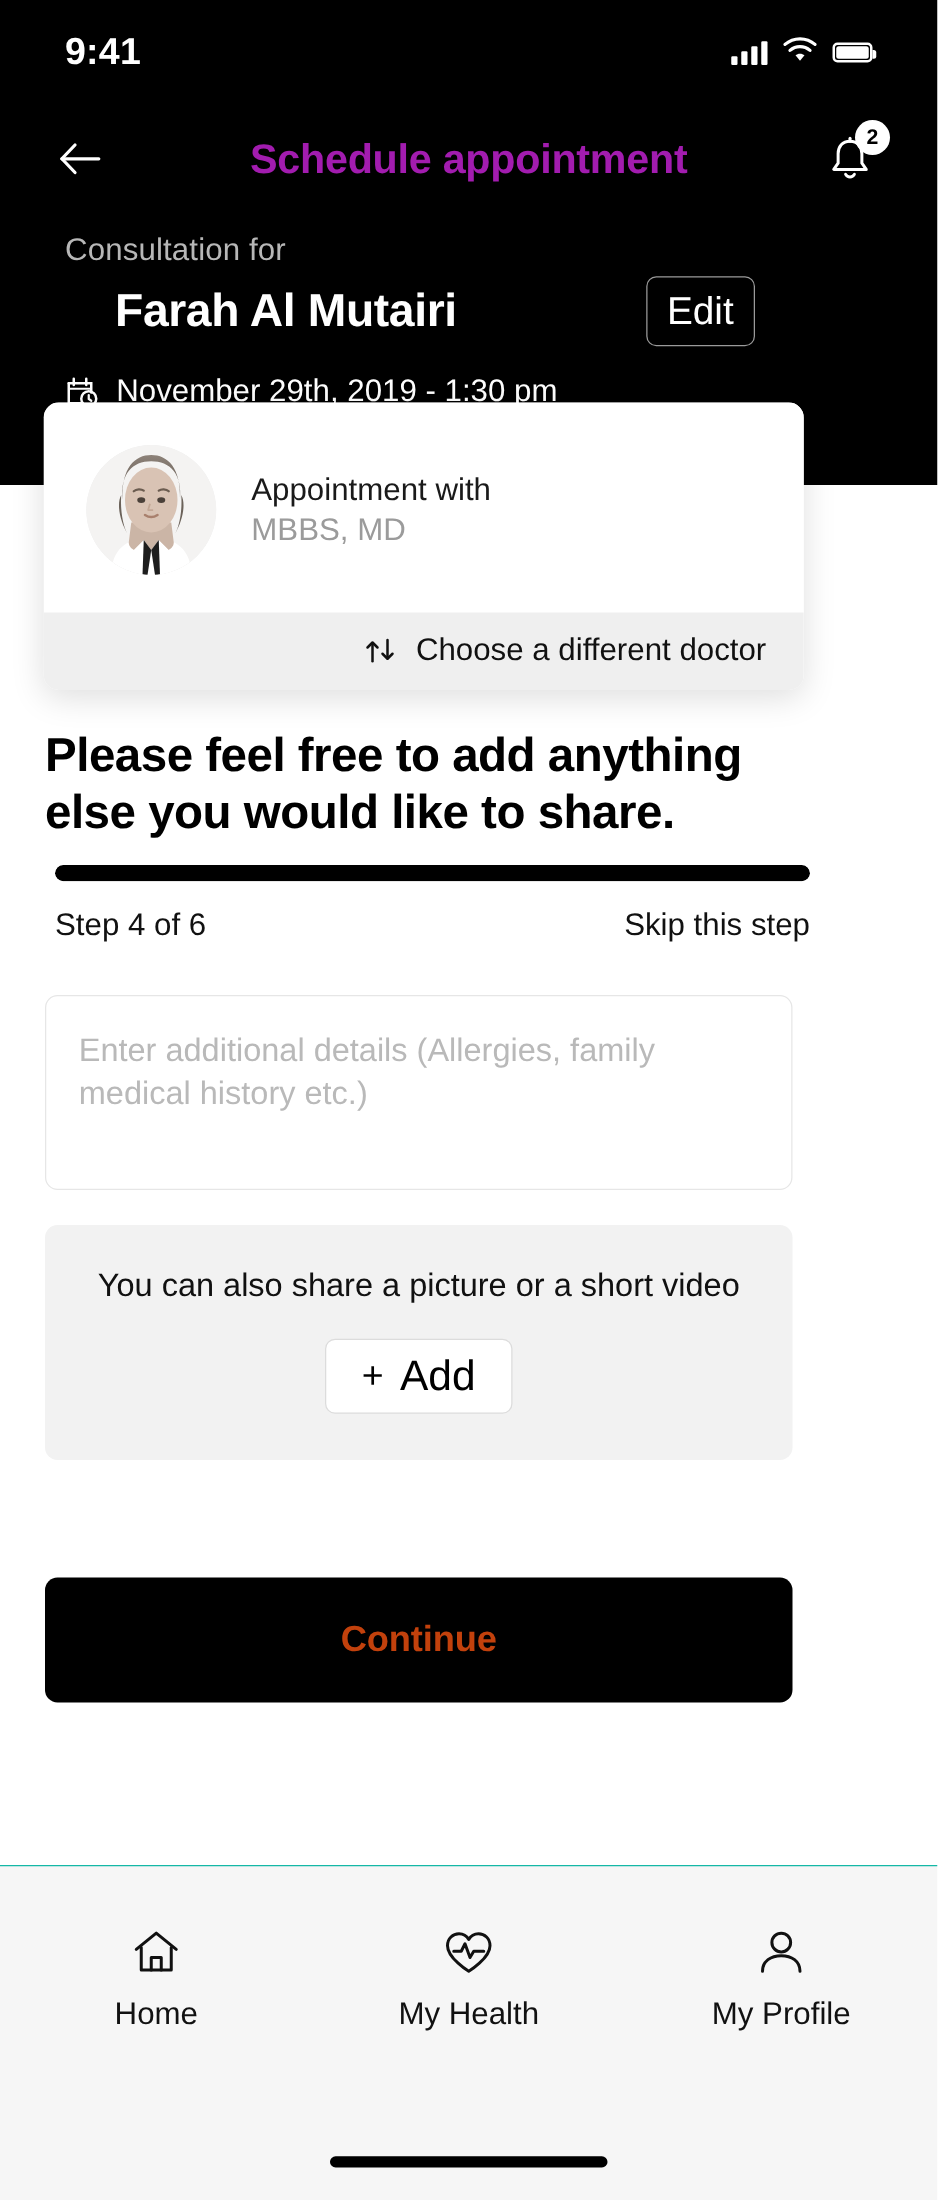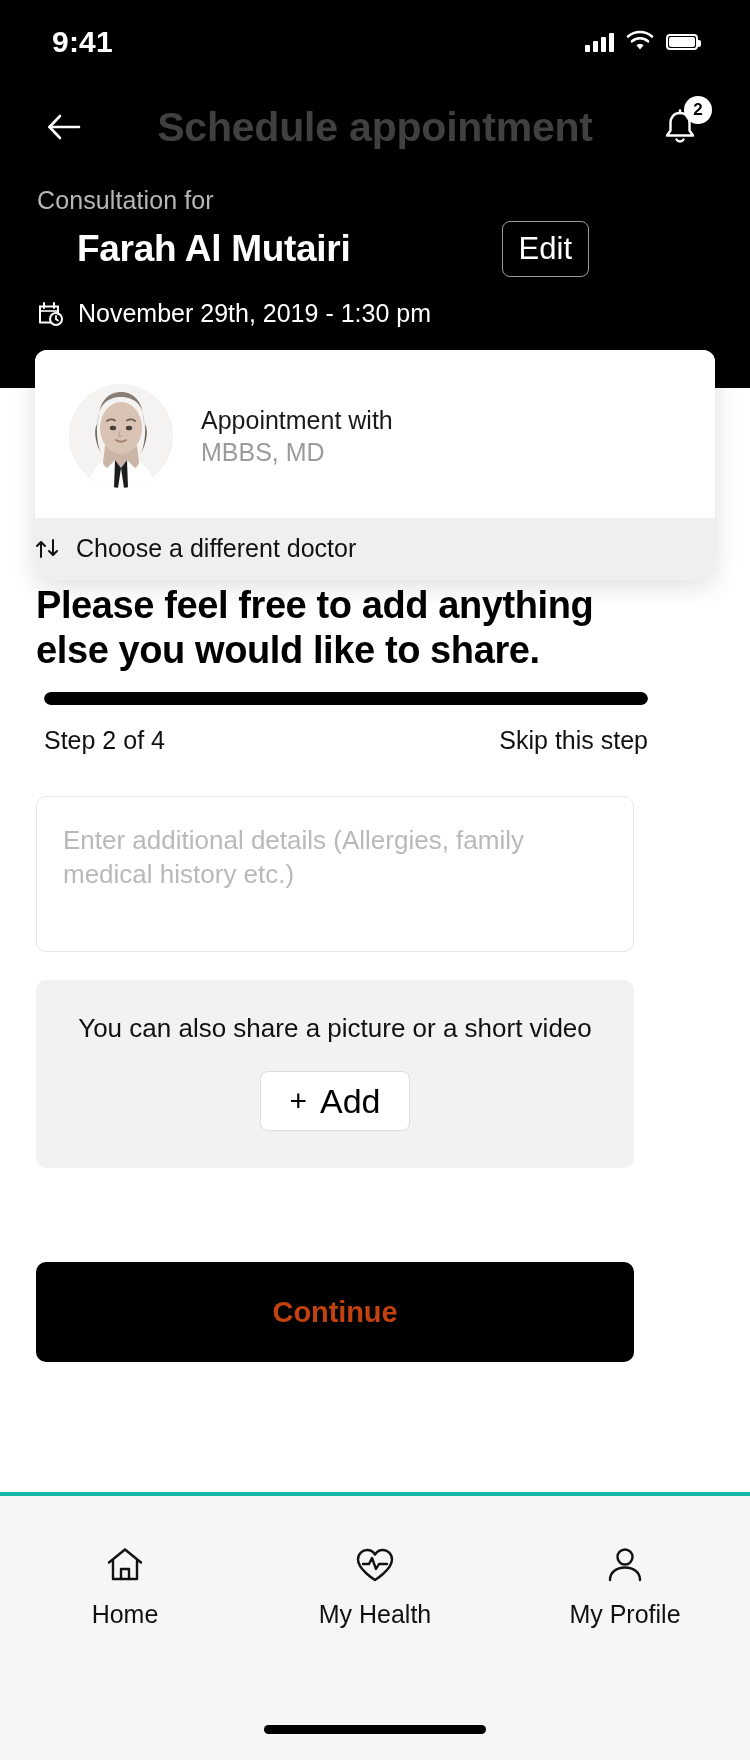--- a/index.html
+++ b/index.html
@@ -49,39 +49,39 @@
   
   .navbar {
     position:absolute; top:92px; left:0; width:750px; height:70px;
     display:flex; align-items:center; z-index:6;
   }
   .nav-back {
     position:absolute; left:36px; width:56px; height:56px;
     display:flex; align-items:center; justify-content:center; cursor:pointer;
   }
   .nav-title {
-    width:100%; text-align:center; color:#404040;
-    font-size:41px; font-weight:700; letter-spacing:-0.2px;
+    width:100%; text-align:center; color:#a21caf;
+    font-size:33px; font-weight:700; letter-spacing:-0.2px;
   }
   .nav-bell {
     position:absolute; right:40px; width:58px; height:58px;
     display:flex; align-items:center; justify-content:center; cursor:pointer;
   }
   .bell-badge {
     position:absolute; top:-2px; right:-2px;
     min-width:28px; height:28px; border-radius:14px;
     background:#ffffff; color:#000000;
     font-size:17px; font-weight:700;
     display:flex; align-items:center; justify-content:center;
     padding:0 6px;
   }
 
   
   .consult {
-    position:absolute; top:186px; left:1px; width:624px; z-index:6;
+    position:absolute; top:186px; left:16px; width:624px; z-index:6;
     padding:0 36px;
   }
   .consult-label {
     color:#b7b7b7; font-size:25px; font-weight:400; letter-spacing:0.1px;
   }
   .consult-row {
     display:flex; align-items:center; justify-content:space-between;
     margin-top:6px;
     margin-left:40px;
   }
@@ -94,42 +94,41 @@
     padding:9px 16px; background:transparent; cursor:pointer;
     font-family:"Liberation Sans", sans-serif;
   }
   .consult-date {
     display:flex; align-items:center; gap:13px; margin-top:22px;
     color:#ffffff; font-size:25px; font-weight:400;
   }
 
   
   .doctor-card {
-    position:absolute; top:322px; left:35px; width:680px;
+    position:absolute; top:322px; left:35px; width:608px;
     border-radius:12px; overflow:hidden; z-index:7;
     box-shadow:0 6px 26px rgba(0,0,0,0.13);
     background:#ffffff;
-    margin-top:28px;
   }
   .doctor-main {
     background:#ffffff; display:flex; align-items:center;
     padding:34px 0 30px 34px; min-height:156px;
   }
   .avatar {
     width:104px; height:104px; border-radius:52px; overflow:hidden;
     flex:0 0 104px; background:#efefef; position:relative;
   }
   .avatar svg { display:block; width:104px; height:104px; }
   .doctor-info { margin-left:28px; }
   .doctor-with { color:#1a1a1a; font-size:25px; font-weight:400; }
   .doctor-name { color:#000000; font-size:30px; font-weight:700; margin-top:5px; letter-spacing:-0.2px; }
   .doctor-deg { color:#9b9b9b; font-size:25px; font-weight:400; margin-top:3px; }
   .doctor-foot {
     background:#efefef; padding:16px 30px 17px 0;
-    display:flex; align-items:center; gap:14px;
+    display:flex; align-items:center; justify-content:flex-end; gap:14px;
     cursor:pointer;
   }
   .doctor-foot span.txt { color:#111111; font-size:25px; font-weight:400; }
 
   
   .headline {
     position:absolute; top:583px; left:36px; width:620px;
     color:#000000; font-size:38px; font-weight:700; line-height:1.19;
     letter-spacing:-0.4px;
   }
@@ -180,21 +179,21 @@
     position:absolute; top:1262px; left:36px; width:598px; height:100px;
     background:#000000; border:none; border-radius:10px;
     color:#c2410c; font-size:29px; font-weight:700;
     font-family:"Liberation Sans", sans-serif; cursor:pointer;
     letter-spacing:-0.1px;
   }
 
   
   .bottom-nav {
     position:absolute; bottom:0; left:0; width:750px; height:268px;
-    background:#f6f6f6; border-top:4px solid #14b8a6;
+    background:#f6f6f6; border-top:1px solid #14b8a6;
   }
   .nav-items {
     display:flex; align-items:flex-start; justify-content:space-around;
     padding-top:48px;
   }
   .nav-item {
     display:flex; flex-direction:column; align-items:center; gap:14px;
     cursor:pointer; width:165px;
   }
   .nav-item .label { font-size:25px; color:#111111; font-weight:400; }
@@ -317,21 +316,21 @@
     </div>
   </div>
 
   <div class="headline">Please feel free to add anything else you would like to share.</div>
 
   <div class="progress-wrap">
     <div class="progress-track">
       <div class="progress-fill" id="progress-fill" style="width: 100%;"></div>
     </div>
     <div class="progress-meta">
-      <span>Step 2 of 4</span>
+      <span>Step 4 of 6</span>
       <span class="skip-step">Skip this step</span>
     </div>
   </div>
 
   <textarea class="notes-box" placeholder="Enter additional details (Allergies, family medical history etc.)" style=""></textarea>
 
   <div class="media-panel">
     <div class="media-text">You can also share a picture or a short video</div>
     <div class="add-btn">
       <span class="add-plus">+</span>

